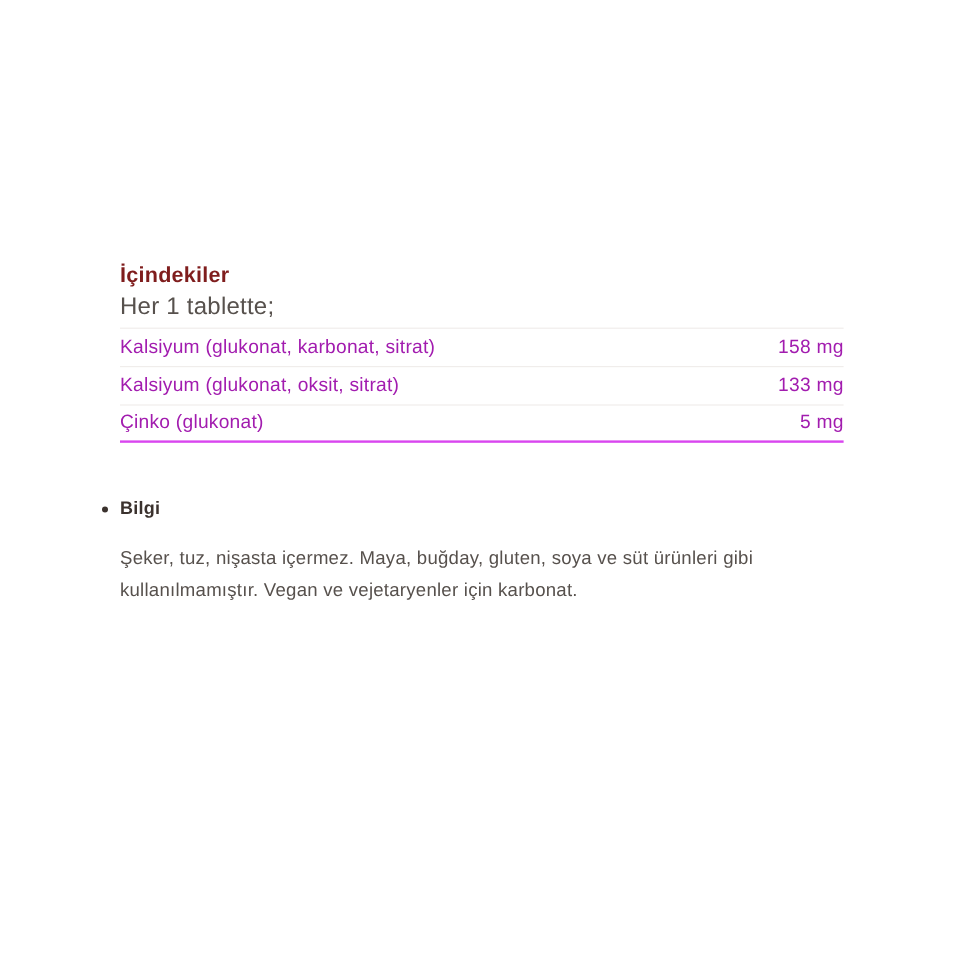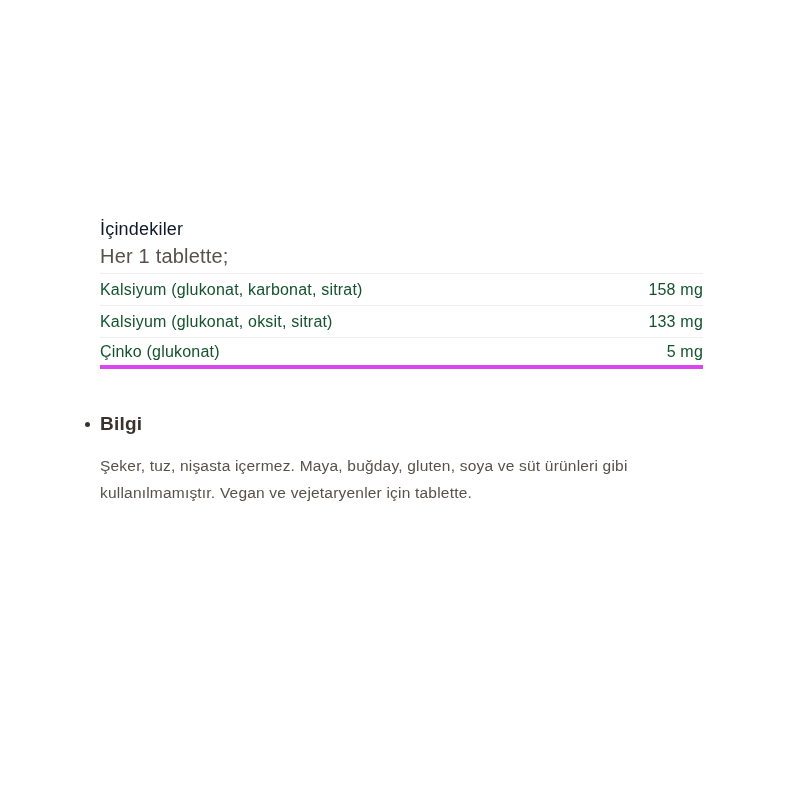--- a/index.html
+++ b/index.html
@@ -12,56 +12,56 @@
     overflow: hidden;
   }
   .content {
     position: absolute;
     left: 100px;
     top: 218px;
     width: 603px;
   }
   .section-title {
     font-size: 18px;
-    font-weight: 400;
-    color: #0f172a;
+    font-weight: 700;
+    color: #7f1d1d;
     letter-spacing: 0.2px;
     line-height: 22px;
   }
   .subtitle {
     margin-top: 5px;
     font-size: 20px;
     color: #57514d;
     letter-spacing: 0.2px;
     line-height: 22px;
     margin-bottom: 6px;
   }
   .ing-table { width: 100%; }
   .ing-row {
     display: flex;
     justify-content: space-between;
     align-items: center;
     height: 32px;
     border-top: 1px solid #f0edeb;
     font-size: 16px;
-    color: #14532d;
+    color: #a21caf;
     letter-spacing: 0.2px;
   }
   .ing-row:last-child {
-    border-bottom: 4px solid #d946ef;
+    border-bottom: 2px solid #d946ef;
     align-items: center;
   }
   .ing-name { text-align: left; white-space: nowrap; }
   .ing-amount { text-align: right; white-space: nowrap; }
   .info-section {
     position: relative;
     margin-top: 45px;
   }
   .info-title {
-    font-size: 19px;
+    font-size: 15px;
     font-weight: 700;
     color: #3b322e;
     letter-spacing: 0.2px;
     line-height: 20px;
   }
   .bullet {
     position: absolute;
     left: -15px;
     top: 8px;
     width: 5px;
@@ -100,17 +100,17 @@
       <span class="ing-name">Çinko (glukonat)</span>
       <span class="ing-amount">5 mg</span>
     </div>
   </div>
 
   <div class="info-section">
     <span class="bullet"></span>
     <div class="info-title">Bilgi</div>
     <div class="info-paragraph">
       <div class="info-line">Şeker, tuz, nişasta içermez. Maya, buğday, gluten, soya ve süt ürünleri gibi</div>
-      <div class="info-line">kullanılmamıştır. Vegan ve vejetaryenler için tablette.</div>
+      <div class="info-line">kullanılmamıştır. Vegan ve vejetaryenler için karbonat.</div>
     </div>
   </div>
 
 </div>
 
 </body></html>

